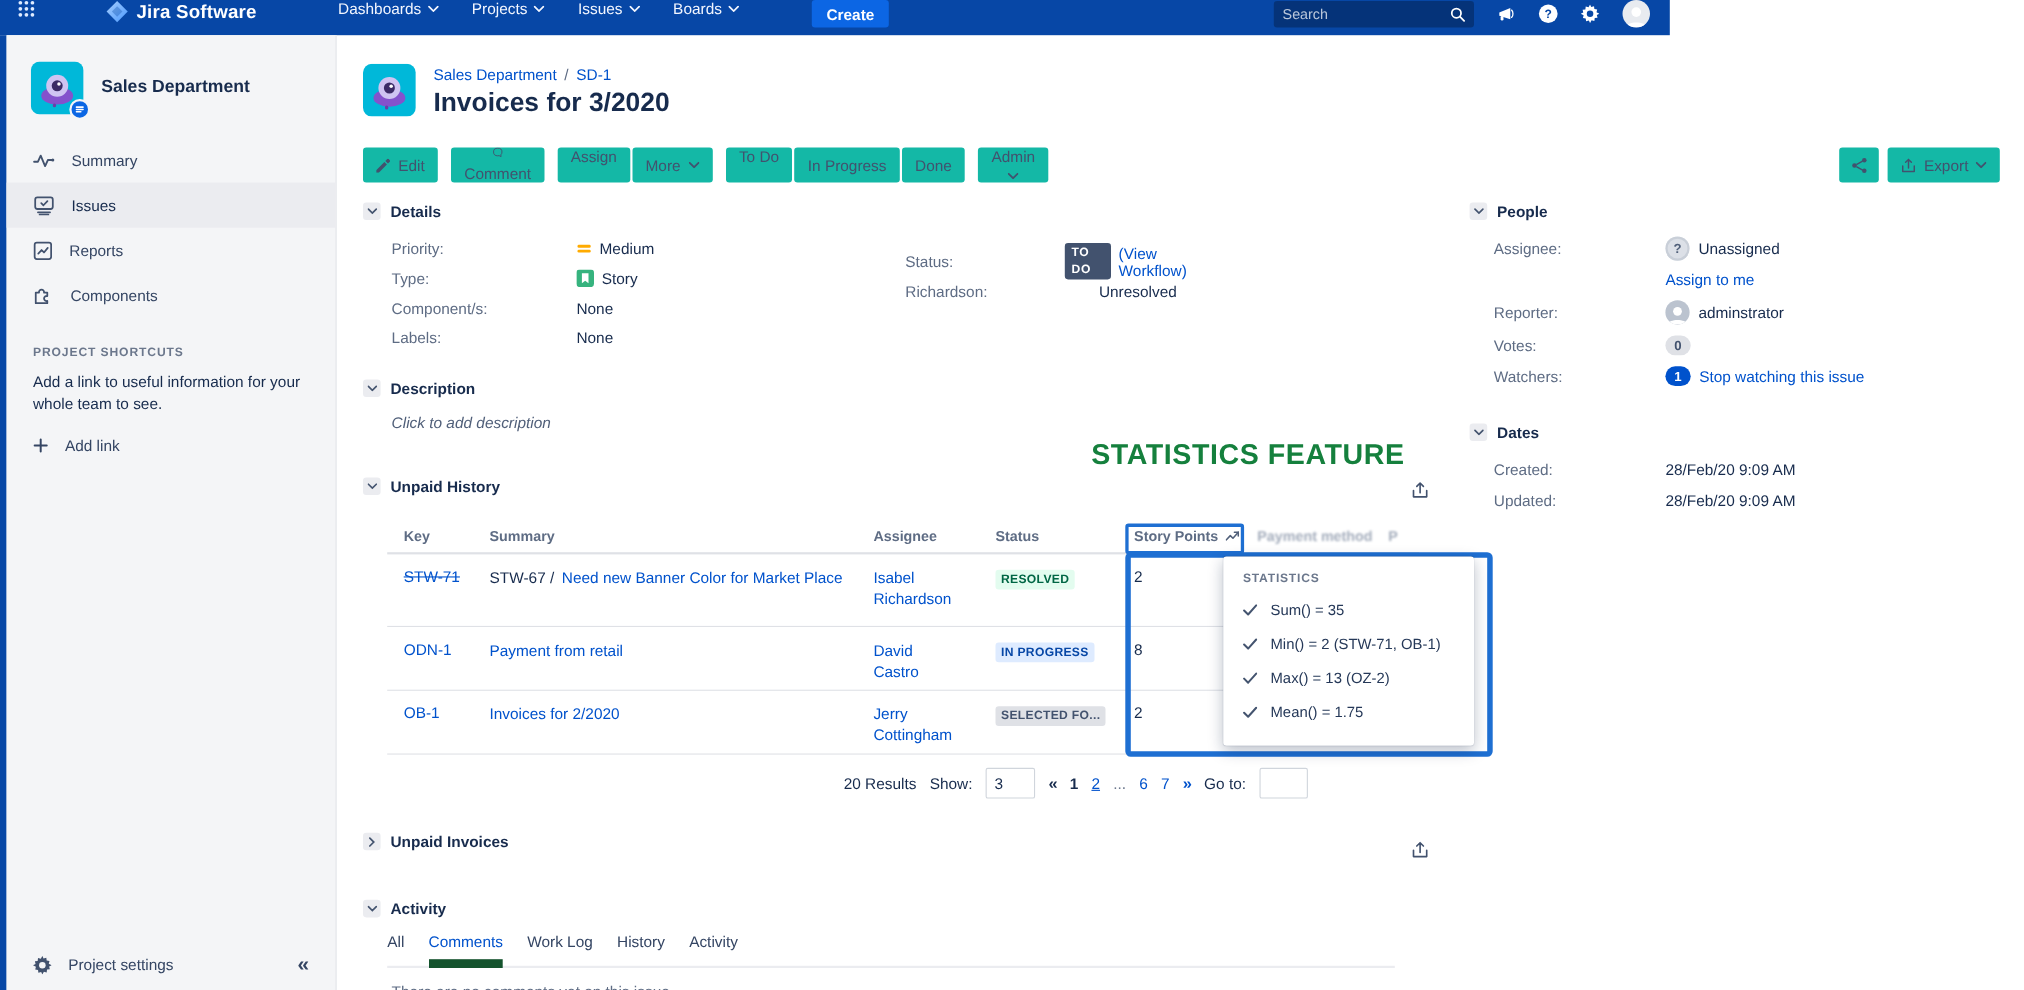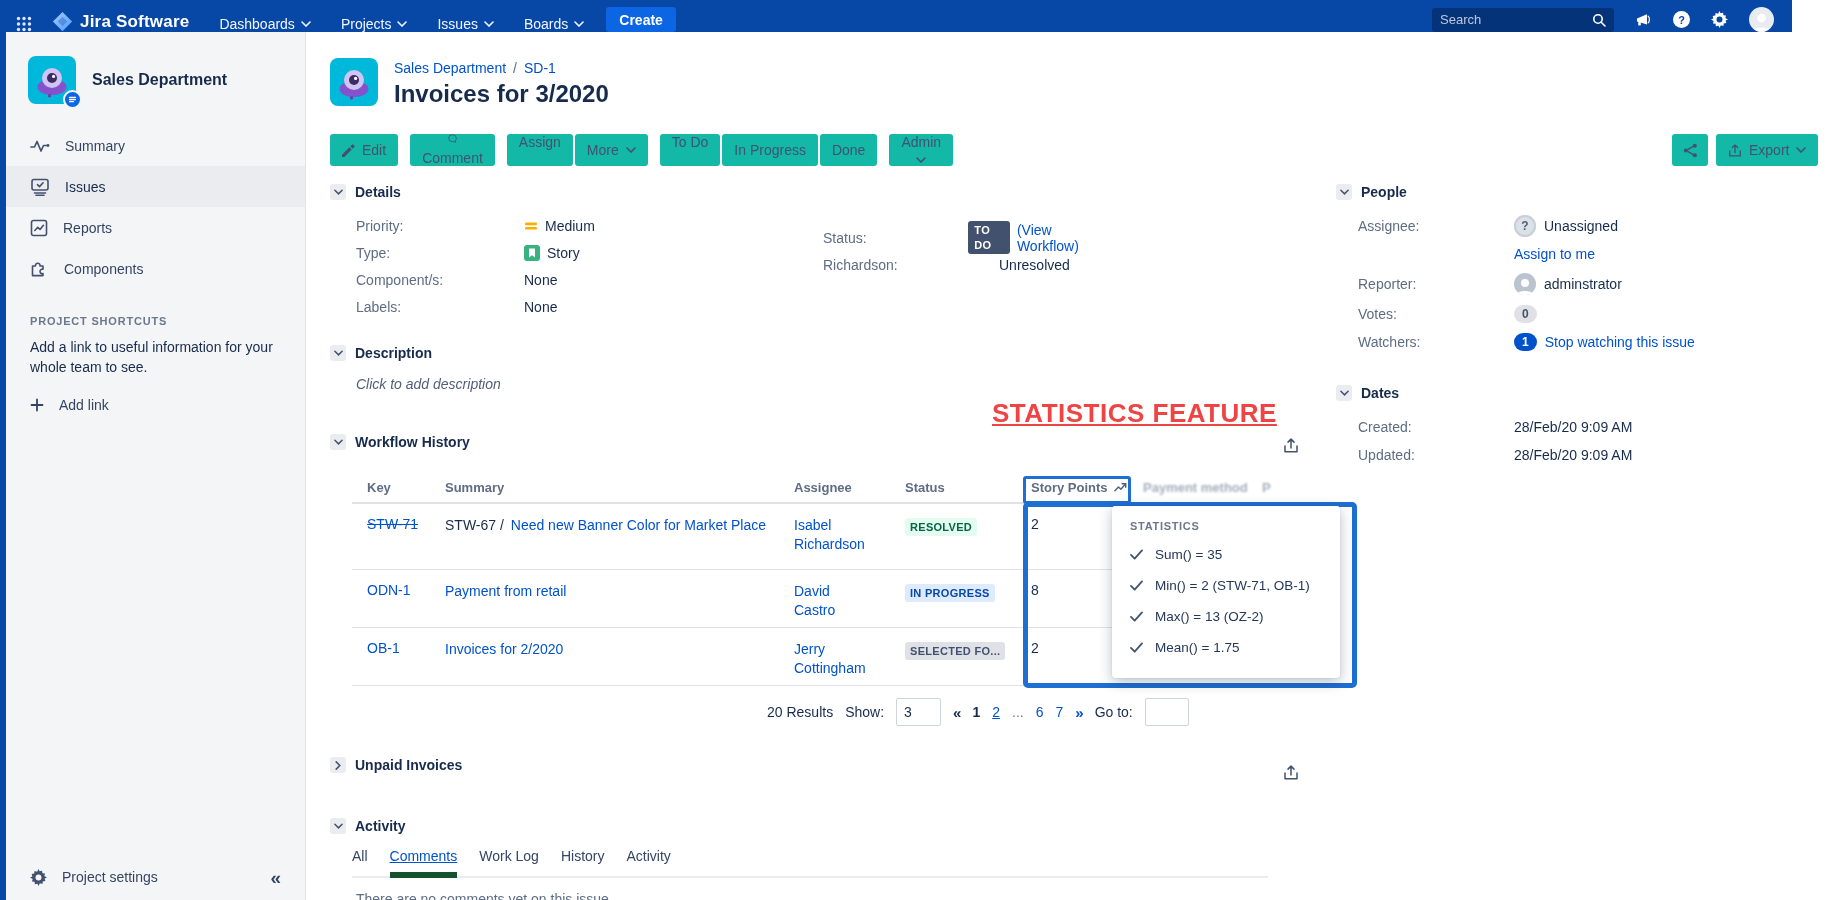--- a/index.html
+++ b/index.html
@@ -3,21 +3,21 @@
 <meta charset="utf-8">
 <style>
   * { box-sizing: border-box; margin: 0; padding: 0; }
   html,body { width:1840px; height:900px; overflow:hidden; }
   body { position:relative; font-family:"Liberation Sans","DejaVu Sans",sans-serif; background:#fff; color:#172B4D; }
   svg { display:block; }
   .abs { position:absolute; }
   .lnk { color:#0052CC; cursor:pointer; text-decoration:none; }
 
   
-  .topbar { position:absolute; left:0; top:0; width:1792px; height:32px; background:#0747A6; display:flex; align-items:flex-end; color:#fff; padding:0 18px 0 16px; }
+  .topbar { position:absolute; left:0; top:0; width:1518px; height:32px; background:#0747A6; display:flex; align-items:flex-start; color:#fff; padding:0 18px 0 16px;gap:44px; }
   .tb-grid { margin-right:20px; cursor:pointer; color:#DEEBFF; }
   .tb-logo { display:flex; align-items:center; gap:7px; margin-right:30px; cursor:pointer; }
   .tb-appname { font-size:17px; font-weight:600; letter-spacing:.2px; white-space:nowrap; }
   .tb-nav { display:flex; gap:30px; align-items:center; }
   .tb-navitem { font-size:14px; display:flex; align-items:center; gap:6px; cursor:pointer; color:#F2F6FF; white-space:nowrap; }
   .tb-create { margin-left:22px; height:25px; background:#0C66E4; border:none; border-radius:3px; color:#fff; font-size:14px; font-weight:600; padding:0 13px; cursor:pointer; font-family:inherit; }
   .tb-right { margin-left:auto; display:flex; align-items:center; gap:21px; }
   .tb-search { width:182px; height:24px; background:rgba(0,0,0,.27); border-radius:3px; display:flex; align-items:center; padding:0 8px; }
   .tb-search input { flex:1; min-width:0; background:transparent; border:none; outline:none; color:#e5e5e5; font-size:13px; font-family:inherit; }
   .tb-search input::placeholder { color:rgba(255,255,255,.72); }
@@ -78,21 +78,21 @@
   .srow.tall { height:32px; }
   .slabel { width:156px; color:#5E6C84; }
   .sval { display:flex; align-items:center; color:#172B4D; }
   .avatar22 { width:22px; height:22px; border-radius:50%; margin-right:8px; flex:0 0 22px; }
   .av-q { background:#DCE0E7; color:#505F79; font-size:12px; font-weight:700; display:flex; align-items:center; justify-content:center; box-shadow:inset 0 0 0 2px #C9CFD8; }
   .av-p { background:#BBC3CF; overflow:hidden; display:flex; justify-content:center; align-items:flex-end; }
   .pill { height:18px; border-radius:9px; padding:0 8px; font-size:12px; font-weight:700; display:inline-flex; align-items:center; }
   .pill-gray { background:#DFE1E6; color:#42526E; }
   .pill-blue { background:#0052CC; color:#fff; margin-right:8px; }
 
-  .callout { left:992px; top:398px; font-size:26px; font-weight:800; letter-spacing:.5px; color:#ef4444; white-space:nowrap;text-decoration:underline; }
+  .callout { left:992px; top:398px; font-size:26px; font-weight:800; letter-spacing:.5px; color:#15803d; white-space:nowrap; }
 
   
   .share-ico { color:#42526E; cursor:pointer; }
   .inv-table { left:352px; top:472px; width:938px; font-size:14px; }
   .tgrid { display:grid; grid-template-columns:93px 349px 111px 126px 112px 119px 28px; }
   .t-head { height:32px; align-items:center; border-bottom:2px solid #DFE1E6; color:#5E6C84; font-size:13px; font-weight:600; }
   .th-key { padding-left:15px; }
   .th-sp { display:flex; align-items:center; gap:6px; cursor:pointer; }
   .col-faded { color:#A4ADBC; filter:blur(.8px); font-weight:700; }
   .t-row { border-bottom:1px solid #DFE1E6; }
@@ -118,21 +118,21 @@
   .pg-arrow { font-size:15px; font-weight:700; cursor:pointer; letter-spacing:-1px; }
   .pg-next { color:#0052CC; }
   .pg-current { font-weight:600; cursor:pointer; }
   .pg-link { color:#0052CC; cursor:pointer; }
   .pg-u { text-decoration:underline; }
   .pg-ellipsis { color:#6B778C; }
 
   
   .tabs { margin:14px 0 0 22px; width:916px; display:flex; gap:22px; border-bottom:2px solid #EBECF0; }
   .tab { padding-bottom:8px; font-size:14px; color:#344563; cursor:pointer; white-space:nowrap; }
-  .tab.active { color:#0052CC; border-bottom:6px solid #14532d; margin-bottom:-2px;text-decoration:underline; }
+  .tab.active { color:#0052CC; border-bottom:8px solid #14532d; margin-bottom:-2px; }
   .empty-msg { margin:13px 0 0 26px; font-size:14px; color:#5E6C84; }
 </style>
 </head>
 <body>
 
 <header class="topbar">
   <span class="tb-grid">
     <svg width="16" height="16" viewBox="0 0 16 16" fill="currentColor">
         <circle cx="2.5" cy="2.5" r="1.7"></circle>
         <circle cx="8" cy="2.5" r="1.7"></circle>
@@ -510,21 +510,21 @@
   </div>
 </section>
 
 <section class="abs" style="left:330px; top:434px;">
   <div class="sec-head">
     <span class="chevbtn">
         <svg width="9" height="6" viewBox="0 0 10 6">
           <path d="M1 1l4 4 4-4" fill="none" stroke="currentColor" stroke-width="1.7" stroke-linecap="round"></path>
         </svg>
       </span>
-    <span class="sec-title">Workflow History</span>
+    <span class="sec-title">Unpaid History</span>
   </div>
 </section>
 <span class="abs share-ico" style="left:1283px; top:437px;">
   <svg width="16" height="17" viewBox="0 0 16 16" fill="none" stroke="currentColor" stroke-width="1.5" stroke-linecap="round" stroke-linejoin="round">
       <path d="M8 10.5V1.8M5 4.6 8 1.6l3 3"></path>
       <path d="M2 8.5v5.7h12V8.5"></path>
     </svg>
 </span>
 
 <div class="abs inv-table">

